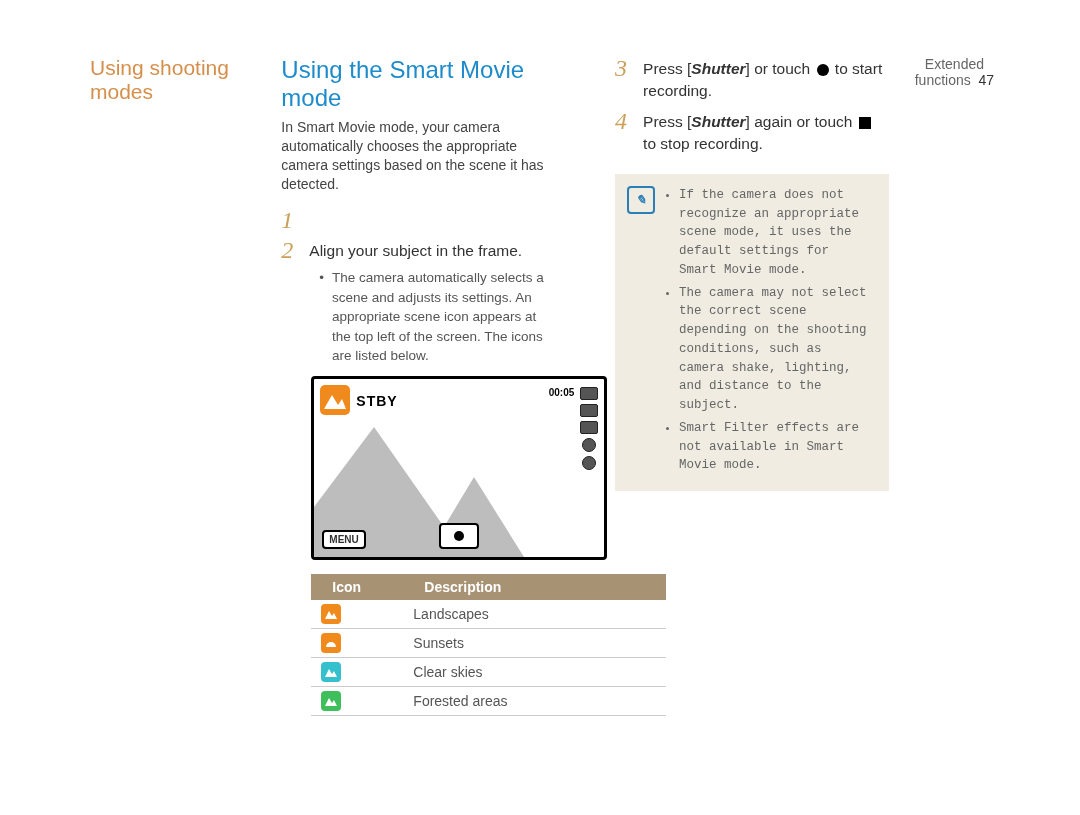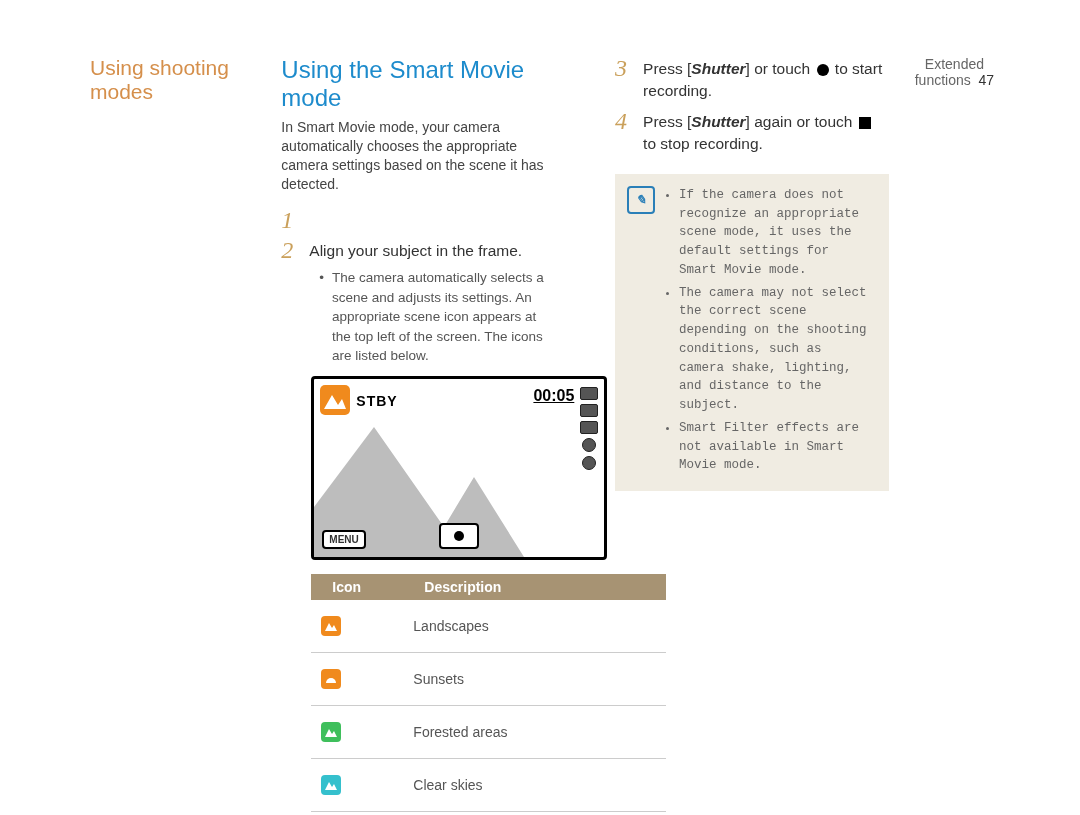--- a/index.html
+++ b/index.html
@@ -114,23 +114,22 @@
   }
   .scene-icon svg { width:100%; height:100%; }
   .stby {
     position: absolute; top: 14px; left: 42px;
     font-weight: bold; font-size: 14px; letter-spacing: 1px;
     color: #000;
     font-family: Arial, sans-serif;
   }
   .timer {
     position: absolute; top: 8px; right: 30px;
-    font-size: 16px; font-weight: bold;
+    font-size: 10px; font-weight: bold;
     color: #000;
-    text-decoration: underline;
   }
   .right-icons {
     position: absolute; right: 6px; top: 8px;
     display: flex; flex-direction: column; gap: 4px;
     align-items: center;
   }
   .mini-icon {
     width: 16px; height: 11px;
     background: #555;
     border: 1px solid #222;
@@ -166,21 +165,21 @@
     background: #a79373;
     color: #fff;
     font-weight: 700;
     text-align: left;
     padding: 5px 21px;
     font-size: 14px;
   }
   .icon-table th:first-child { width: 50px; }
   .icon-table td {
     border-bottom: 1px solid #ccc;
-    padding: 16px 10px;
+    padding: 4px 10px;
     color: #555;
   }
   .row-icon {
     width:20px; height:20px; border-radius:4px;
     display:inline-flex; align-items:center; justify-content:center;
   }
   .ic-orange { background:#f08a1d; }
   .ic-cyan { background:#35c0cd; }
   .ic-green { background:#3fbf5c; }
 
@@ -290,34 +289,34 @@
           </tr>
           <tr>
             <td><span class="row-icon ic-orange">
                   <svg width="14" height="14" viewBox="0 0 14 14">
                     <path d="M2,11 A5,5 0 0 1 12,11 Z" fill="#fff"></path>
                   </svg>
                 </span></td>
             <td>Sunsets</td>
           </tr>
           <tr>
+            <td><span class="row-icon ic-cyan">
+                  <svg width="14" height="14" viewBox="0 0 14 14">
+                    <path d="M1,12 L5,4 L8,9 L10,6 L13,12 Z" fill="#fff"></path>
+                  </svg>
+                </span></td>
+            <td>Clear skies</td>
+          </tr>
+          <tr>
             <td><span class="row-icon ic-green">
                   <svg width="14" height="14" viewBox="0 0 14 14">
                     <path d="M1,12 L5,4 L8,9 L10,6 L13,12 Z" fill="#fff"></path>
                   </svg>
                 </span></td>
             <td>Forested areas</td>
-          </tr>
-          <tr>
-            <td><span class="row-icon ic-cyan">
-                  <svg width="14" height="14" viewBox="0 0 14 14">
-                    <path d="M1,12 L5,4 L8,9 L10,6 L13,12 Z" fill="#fff"></path>
-                  </svg>
-                </span></td>
-            <td>Clear skies</td>
           </tr>
         </tbody>
       </table>
     </div>
 
     <div class="col">
       <div class="step">
         <div class="step-num">3</div>
         <div class="step-text">
           <span>Press [</span><b>Shutter</b><span>] or touch </span><span class="circle-glyph"></span><span> to start recording.</span>

